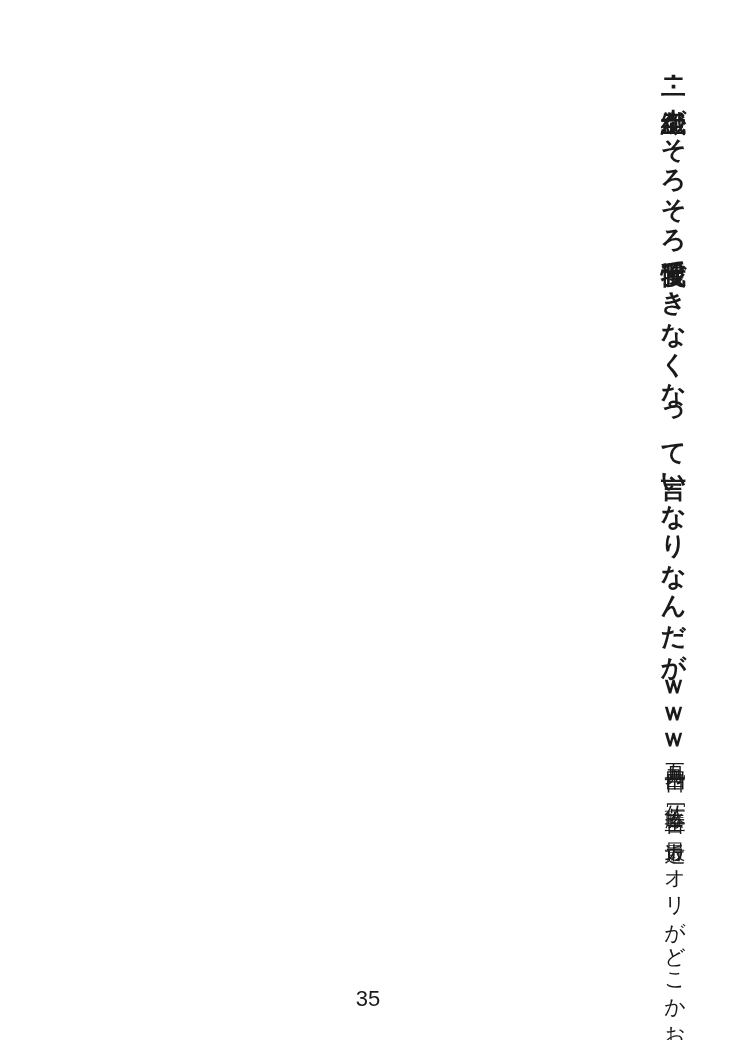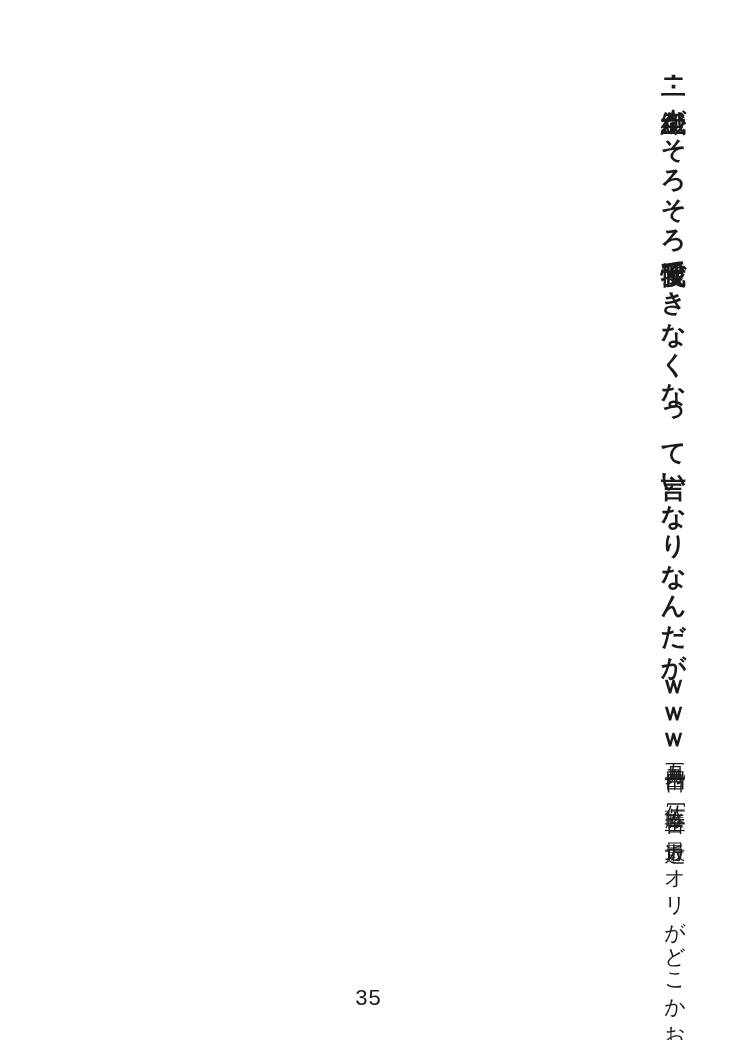--- a/index.html
+++ b/index.html
@@ -53,21 +53,21 @@
   .line.indent {
     padding-top: 22px;
   }
   .page-number {
     position: absolute;
     bottom: 28px;
     left: 0;
     right: 0;
     text-align: center;
     font-size: 22px;
-    font-family: Liberation Mono, monospace;
+    font-family: Liberation Sans, sans-serif;
     color: #1a1a1a;
   }
 </style>
 </head>
 <body>
 
 <div class="page">
 
   <div class="vertical-body">
     <div class="line title">二：圭織がそろそろ我慢できなくなって言いなりなんだがｗｗｗ</div>

